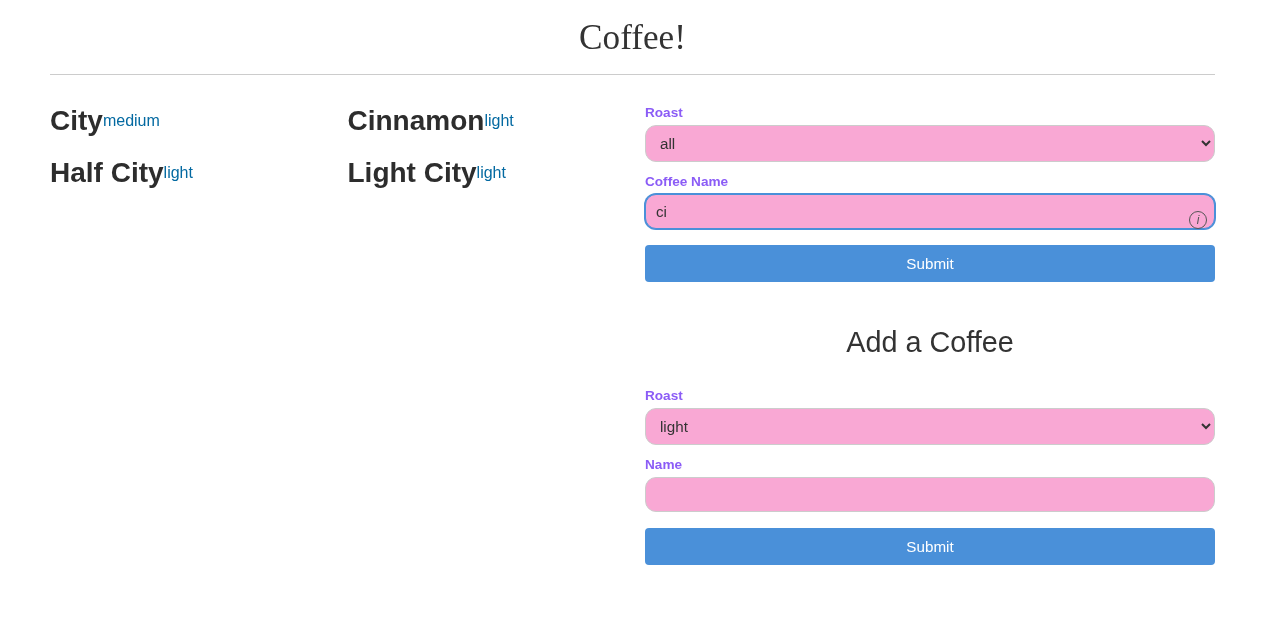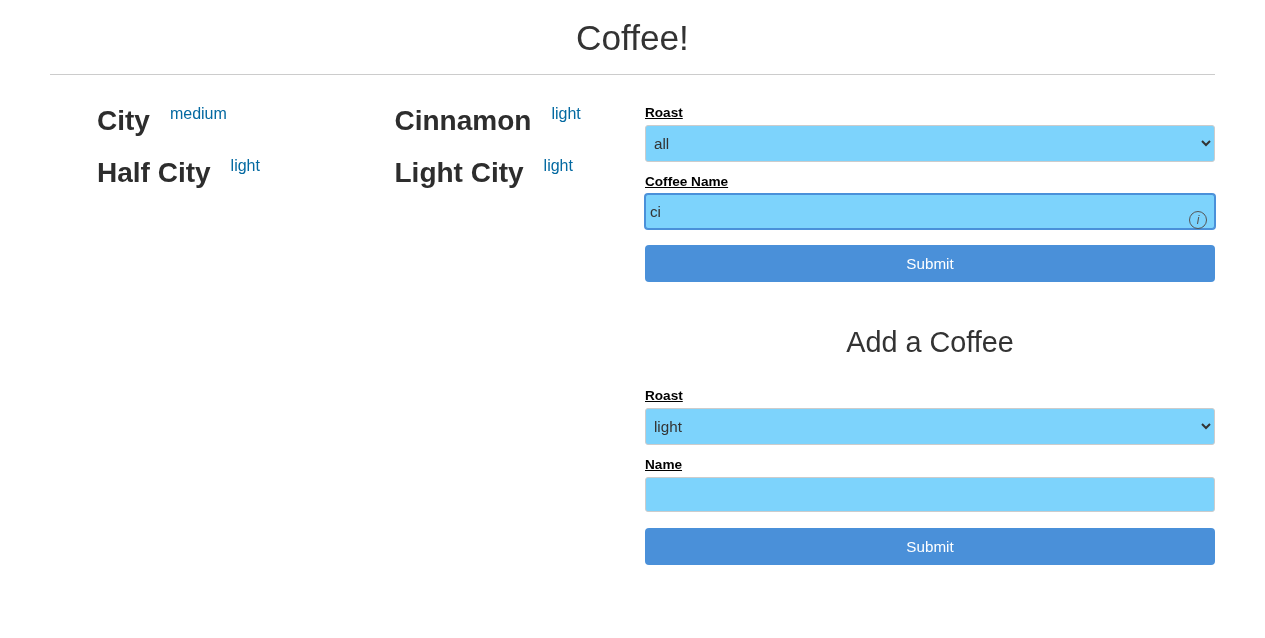--- a/index.html
+++ b/index.html
@@ -13,20 +13,21 @@
       background: #fff;
       color: #333;
     }
 
     .page-title {
       text-align: center;
       font-size: 2.2rem;
       font-weight: normal;
       padding: 18px 0 16px;
       color: #333;
+      font-family: Liberation Serif, serif;
     }
 
     .divider {
       border: none;
       border-top: 1px solid #ccc;
       margin: 0 50px;
     }
 
     .main-layout {
       display: flex;
@@ -37,23 +38,22 @@
     .coffee-list {
       flex: 1;
       display: grid;
       grid-template-columns: 1fr 1fr;
       gap: 20px 40px;
       align-content: start;
     }
 
     .coffee-item {
       display: flex;
-      align-items: flex-start;
-      gap: 20px;
-      margin-left: 47px;
+      align-items: center;
+      gap: 0;
     }
 
     .coffee-name {
       font-size: 1.75rem;
       font-weight: bold;
       color: #2d2d2d;
     }
 
     .coffee-roast {
       font-size: 1rem;
@@ -70,33 +70,32 @@
     }
 
     .search-section {
       margin-bottom: 20px;
     }
 
     .field-label {
       display: block;
       font-size: 0.85rem;
       font-weight: 600;
-      color: #000000;
+      color: #8b5cf6;
       margin-bottom: 5px;
-      text-decoration: underline;
     }
 
     .select-field, .text-field {
       width: 100%;
-      padding: 8px 4px;
+      padding: 8px 10px;
       border: 1px solid #ccc;
-      border-radius: 3px;
+      border-radius: 11px;
       font-size: 0.95rem;
       color: #333;
-      background: #7dd3fc;
+      background: #f9a8d4;
       outline: none;
     }
 
     .select-field {
       appearance: auto;
       -webkit-appearance: auto;
     }
 
     .text-field-active {
       border-color: #4a90d9;

